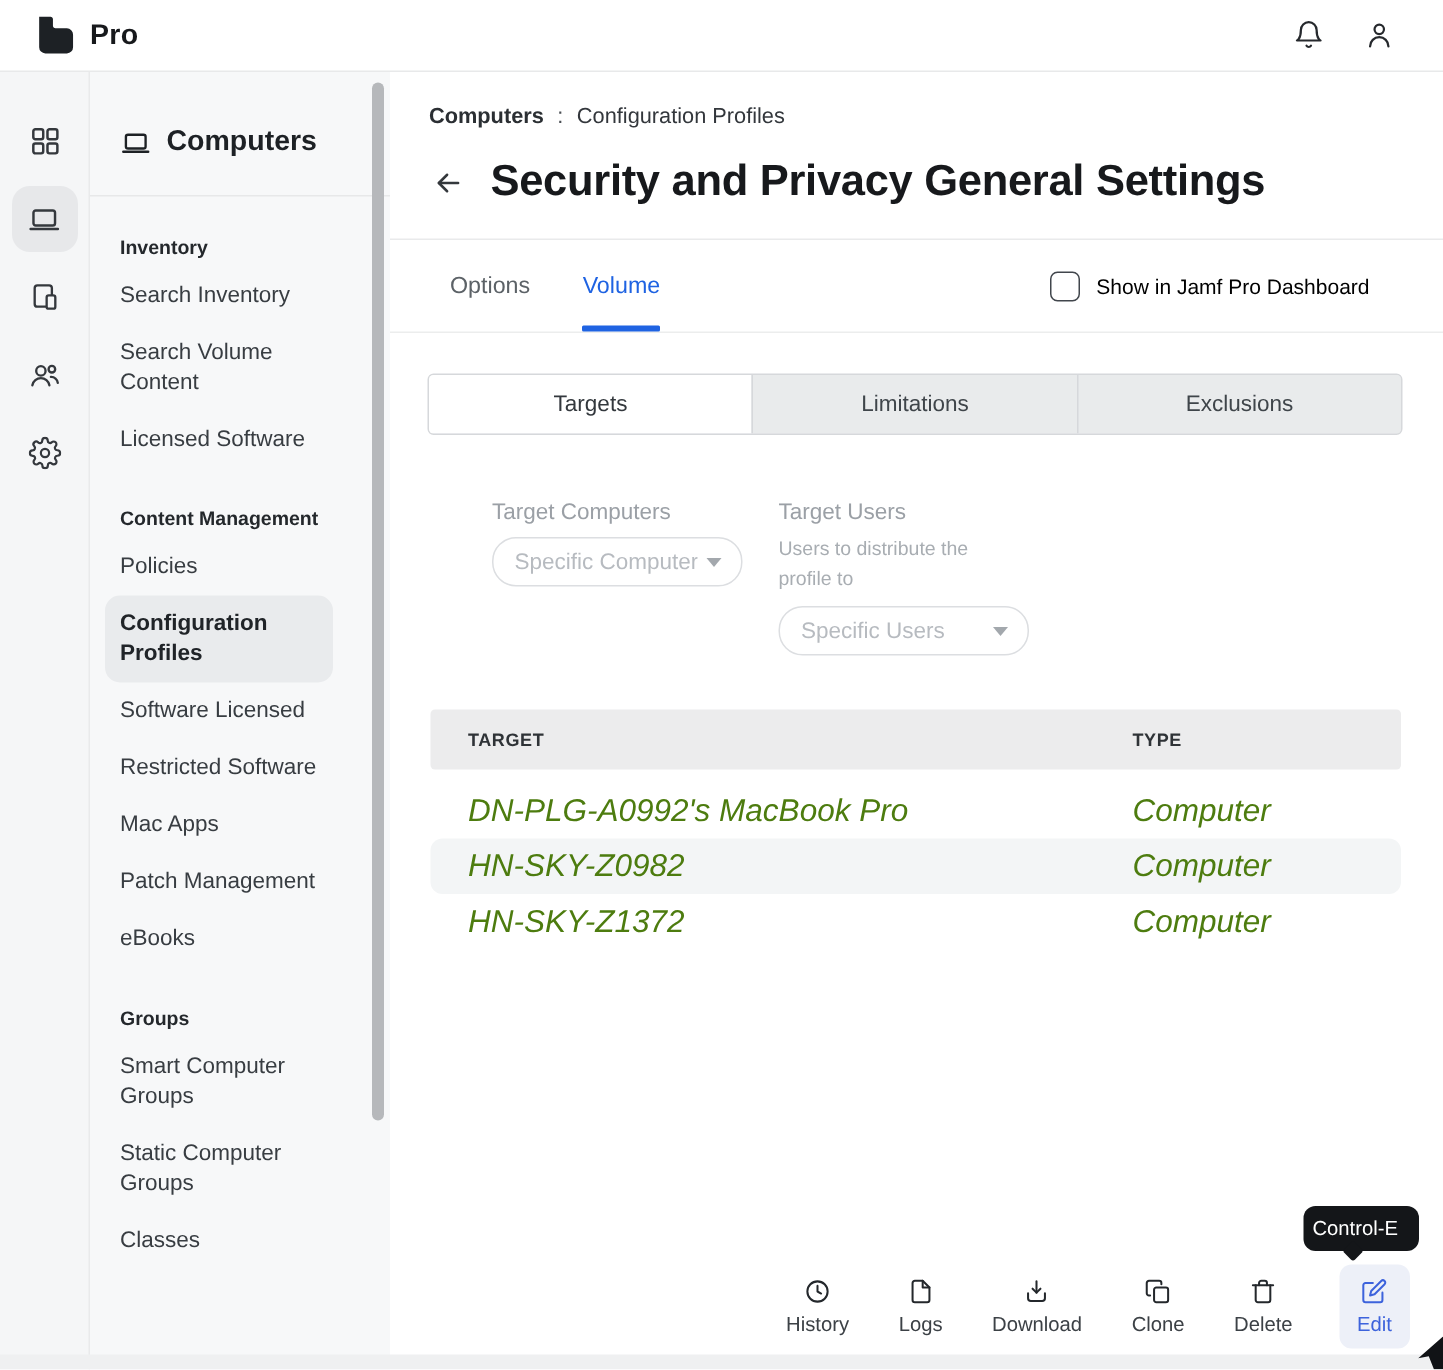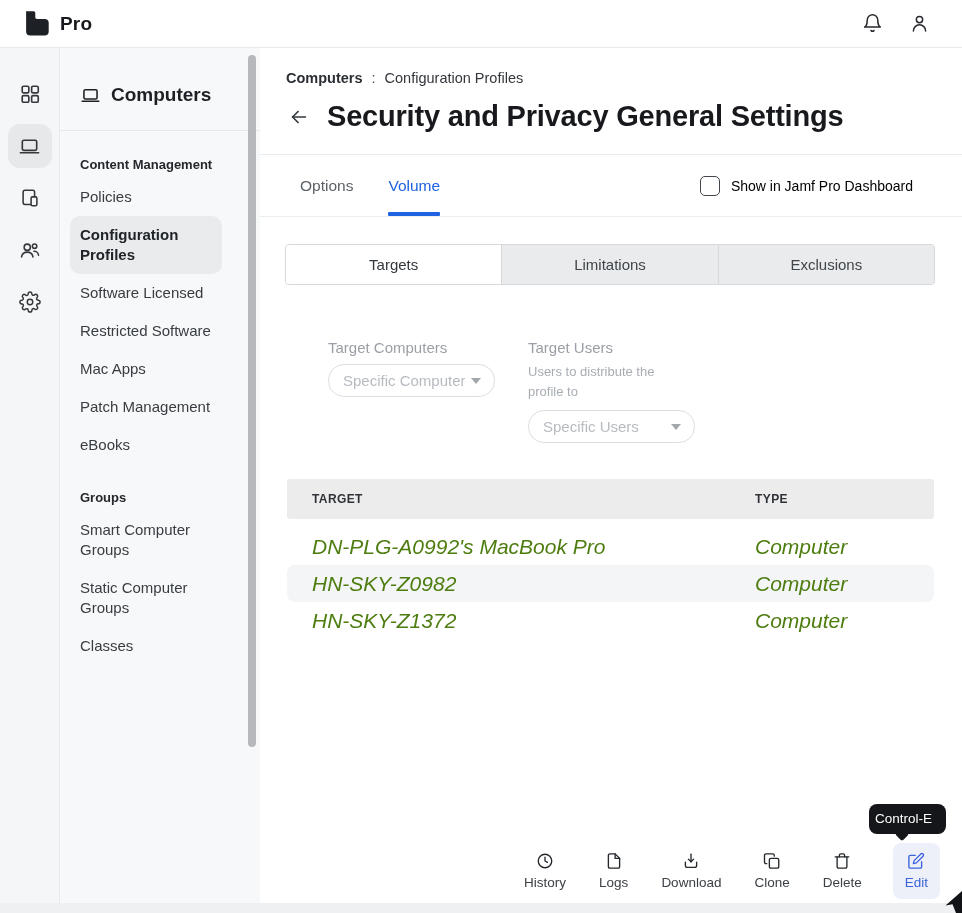--- a/index.html
+++ b/index.html
@@ -42,21 +42,21 @@
   .scroll-thumb { position:absolute; top:7px; right:4px; width:8px; height:692px;
     background:#b6b8bb; border-radius:4px; }
 
   
   .main { flex:1; background:#fff; position:relative; overflow:hidden; }
   .page-head { padding:22px 24px 0 26px; border-bottom:1px solid #e9eaeb; }
   .breadcrumb { font-size:14.5px; color:#2b2f33; display:flex; gap:9px; align-items:center; }
   .crumb-root { font-weight:bold; cursor:pointer; }
   .crumb-sep { color:#4a4f54; }
   .crumb-current { color:#33373c; cursor:pointer; }
-  .title-row { display:flex; align-items:center; gap:15px; margin-top:14px; padding-bottom:21px; }
+  .title-row { display:flex; align-items:center; gap:15px; margin-top:19px; padding-bottom:21px; }
   .back-btn { background:none; border:none; cursor:pointer; color:#34383c; padding:2px; }
   .page-title { font-size:29px; font-weight:bold; letter-spacing:-.2px; color:#17191c; }
 
   .tab-row { height:62px; border-bottom:1px solid #eceded; display:flex; align-items:center;
     justify-content:space-between; padding:0 49px 0 40px; }
   .tabs { display:flex; gap:35px; height:100%; }
   .tab { position:relative; display:flex; align-items:center; font-size:15.5px; color:#5c6267;
     background:none; border:none; cursor:pointer; font-family:inherit; }
   .tab.active { color:#1f63e2; }
   .tab.active .tab-underline { position:absolute; left:0; right:0; bottom:0; height:4px;
@@ -70,21 +70,21 @@
 
   
   .segmented { display:flex; width:650px; height:41px; border:1px solid #d6d8db;
     border-radius:4px; overflow:hidden; background:#e9ebec; }
   .segment { flex:1; display:flex; align-items:center; justify-content:center; font-size:15px;
     color:#3f454a; background:#e9ebec; border:none; cursor:pointer; font-family:inherit; }
   .segment + .segment { border-left:1px solid #d6d8db; }
   .segment.active { background:#ffffff; color:#33383d; }
 
   
-  .form-row { display:flex; gap:33px; margin:54px 0 0 43px; }
+  .form-row { display:flex; gap:24px; margin:43px 0 0 43px; }
   .field { width:167px; }
   .field-label { font-size:15px; color:#9ba0a6; }
   .field-helper { font-size:13px; line-height:20px; color:#a8adb2; margin-top:6px; width:160px; }
   .select { margin-top:8px; height:33px; width:100%; border:1px solid #dcdee1; border-radius:16px;
     background:#fff; display:flex; align-items:center; justify-content:space-between;
     padding:0 13px 0 14px; cursor:default; }
   .select-value { font-size:15px; color:#b7bbc0; white-space:nowrap; overflow:hidden;
     max-width:122px; }
   .caret-down { width:0; height:0; border-left:5px solid transparent;
     border-right:5px solid transparent; border-top:6px solid #a3a8ad; flex:none; }
@@ -200,20 +200,26 @@
     <div class="sidebar-head">
       <span>
         <svg width="21" height="21" viewBox="0 0 24 24" fill="none" stroke="currentColor" stroke-width="1.8" stroke-linecap="round" stroke-linejoin="round">
             <rect x="4.5" y="5.5" width="15" height="10.5" rx="1.6"></rect>
             <path d="M2.5 18.5h19"></path>
           </svg>
       </span>
       <span class="sidebar-title">Computers</span>
     </div>
 
+    <div class="side-section">
+      <div class="side-section-label">Inventory</div>
+      <button class="side-item">Search Inventory</button>
+      <button class="side-item">Search Volume Content</button>
+      <button class="side-item">Licensed Software</button>
+    </div>
 
     <div class="side-section">
       <div class="side-section-label">Content Management</div>
       <button class="side-item">Policies</button>
       <button class="side-item active">Configuration Profiles</button>
       <button class="side-item">Software Licensed</button>
       <button class="side-item">Restricted Software</button>
       <button class="side-item">Mac Apps</button>
       <button class="side-item">Patch Management</button>
       <button class="side-item">eBooks</button>

